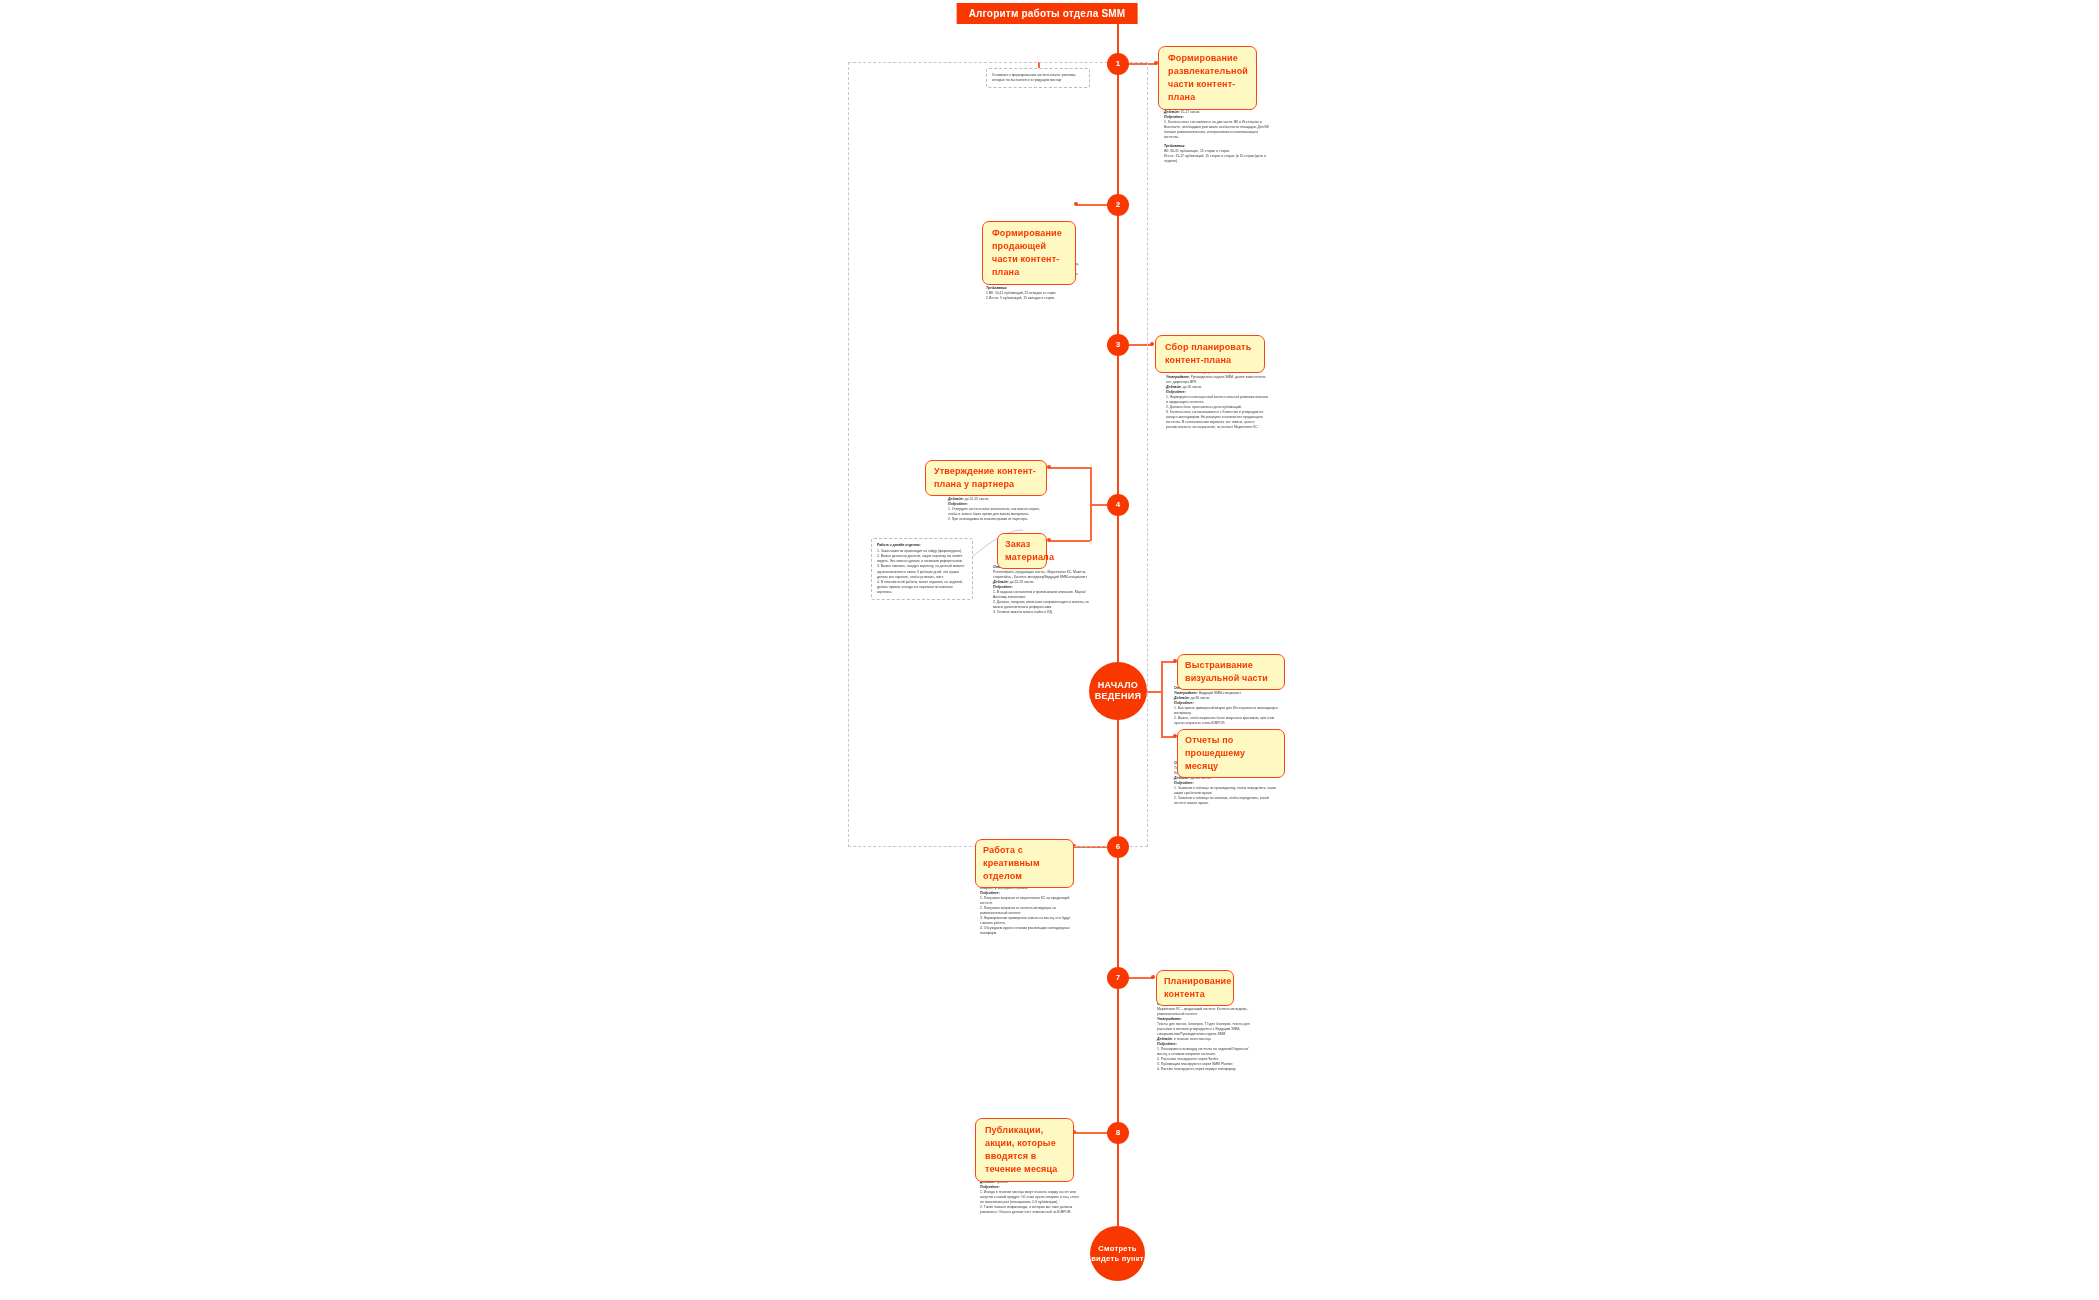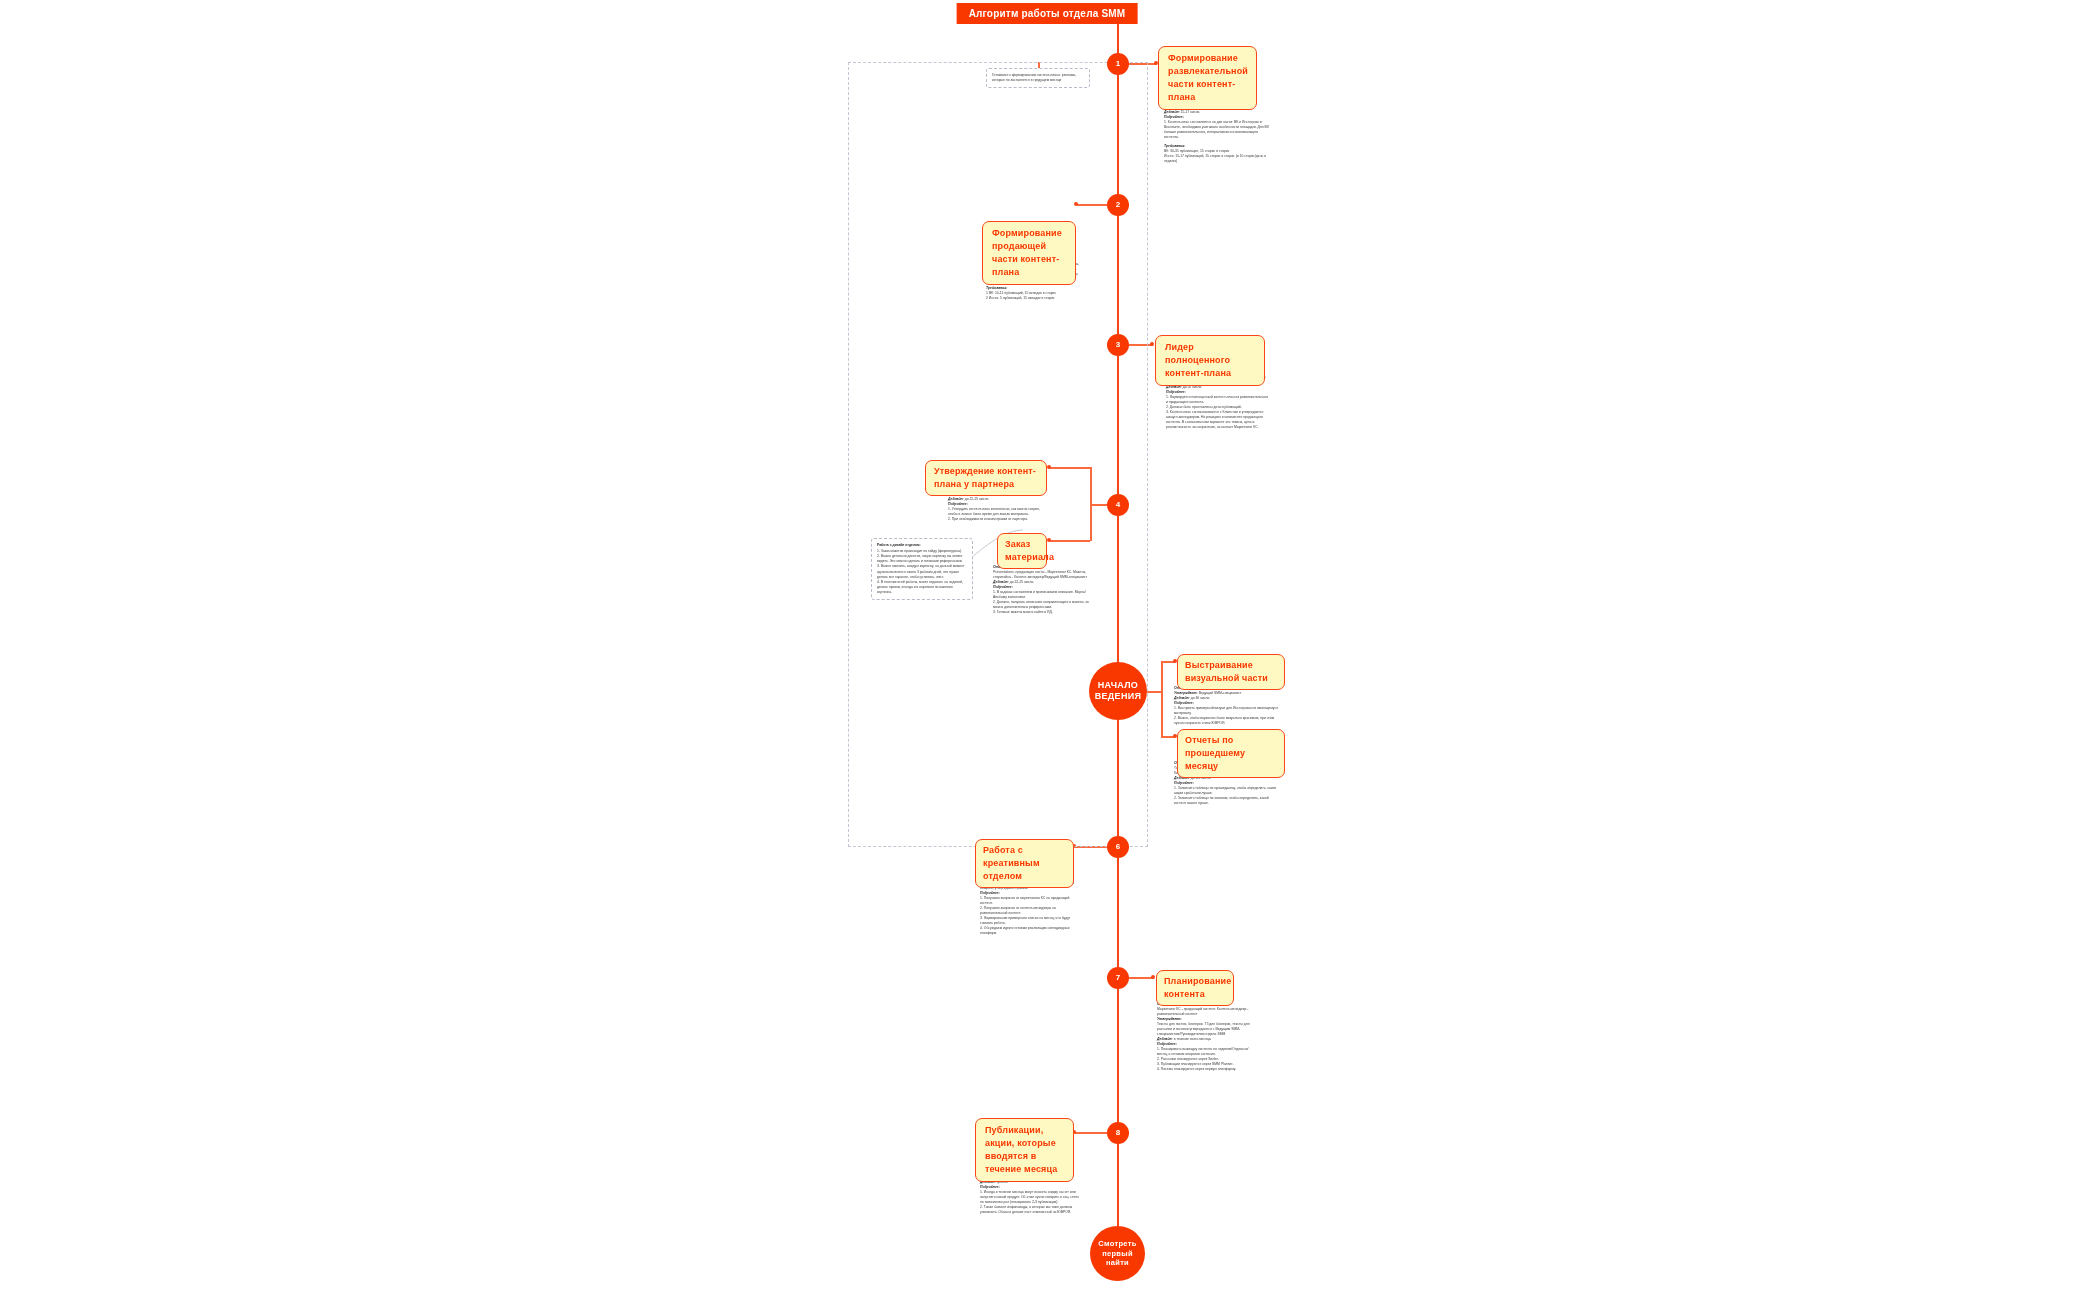--- a/index.html
+++ b/index.html
@@ -215,21 +215,21 @@
     <p>2. Лидер потока согласовывается Маркетологом КС.</p>
     <div class="gap"></div>
     <p class="lbl">Требования:</p>
     <p>1 ВК: 10-11 публикаций, 15 вкладок в сторис</p>
     <p>2 Инста: 5 публикаций, 15 вкладок в сторис</p>
   </div>
 
   <div class="num-circle" style="left:1107px; top:334px;">3</div>
   <div class="hline" style="left:1129px; top:344px; width:24px;"></div>
   <div class="dot" style="left:1150px; top:342px;"></div>
-  <div class="node" style="left:1155px; top:335px; width:110px;">Лидер полноценного контент-плана</div>
+  <div class="node" style="left:1155px; top:335px; width:110px;">Сбор планировать контент-плана</div>
   <div class="vline" style="left:1209px; top:352px; height:11px;"></div>
   <div class="dot" style="left:1207px; top:360px;"></div>
 
   <div class="detail" style="left:1166px; top:370px; width:104px;">
     <p><span class="lbl">Ответственный:</span>
        <span>Ведущий SMM-специалист</span></p>
     <p><span class="lbl">Утверждает:</span>
        <span>Руководитель отдела SMM, далее заместитель ген. директора ВРК</span></p>
     <p><span class="lbl">Дедлайн:</span>
        <span>до 20 числа</span></p>
@@ -370,15 +370,15 @@
   <div class="detail" style="left:980px; top:1165px; width:102px;">
     <p class="lbl">Ответственные:</p>
     <p>Маркетолог КС - продающий контент. Контент-менеджер - развлекательный контент</p>
     <p><span class="lbl">Дедлайн:</span>
        <span>срочно</span></p>
     <p class="lbl">Подробнее:</p>
     <p>1. Иногда в течение месяца могут вносить скидку на нет или запустить новый продукт. Об этом нужно говорить в соц. сетях по положению раз (планировать 2-3 публикации).</p>
     <p>2. Также бывают инфоповоды, о которых мы тоже должны упоминать. Обычно делают пост отмеченный на ЮВРОЯ.</p>
   </div>
 
-  <div class="big-circle" style="left:1090px; top:1226px; width:55px; height:55px; font-size:7.5px;">Смотреть первый найти</div>
+  <div class="big-circle" style="left:1090px; top:1226px; width:55px; height:55px; font-size:7.5px;">Смотреть видеть пункт</div>
 
 </div>
 
 </body></html>

